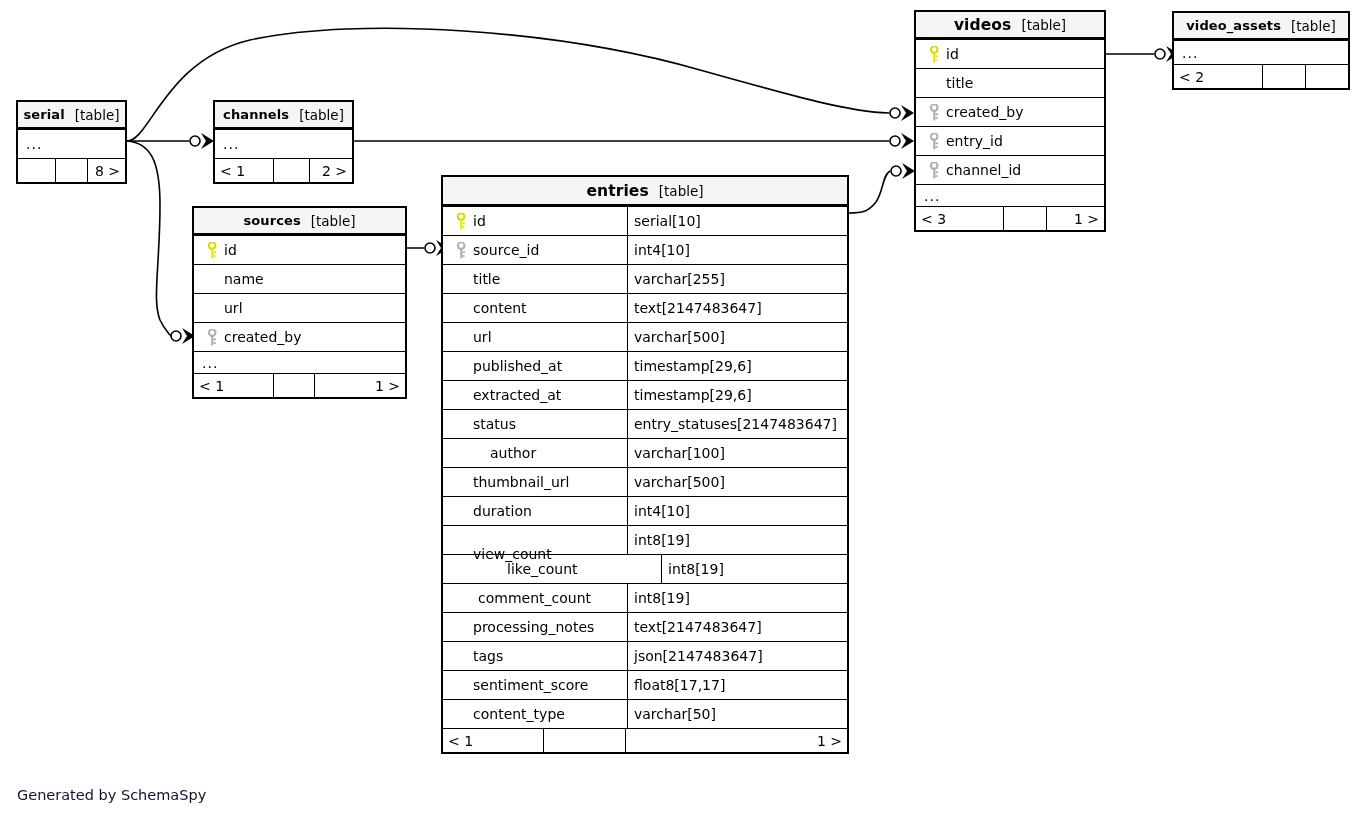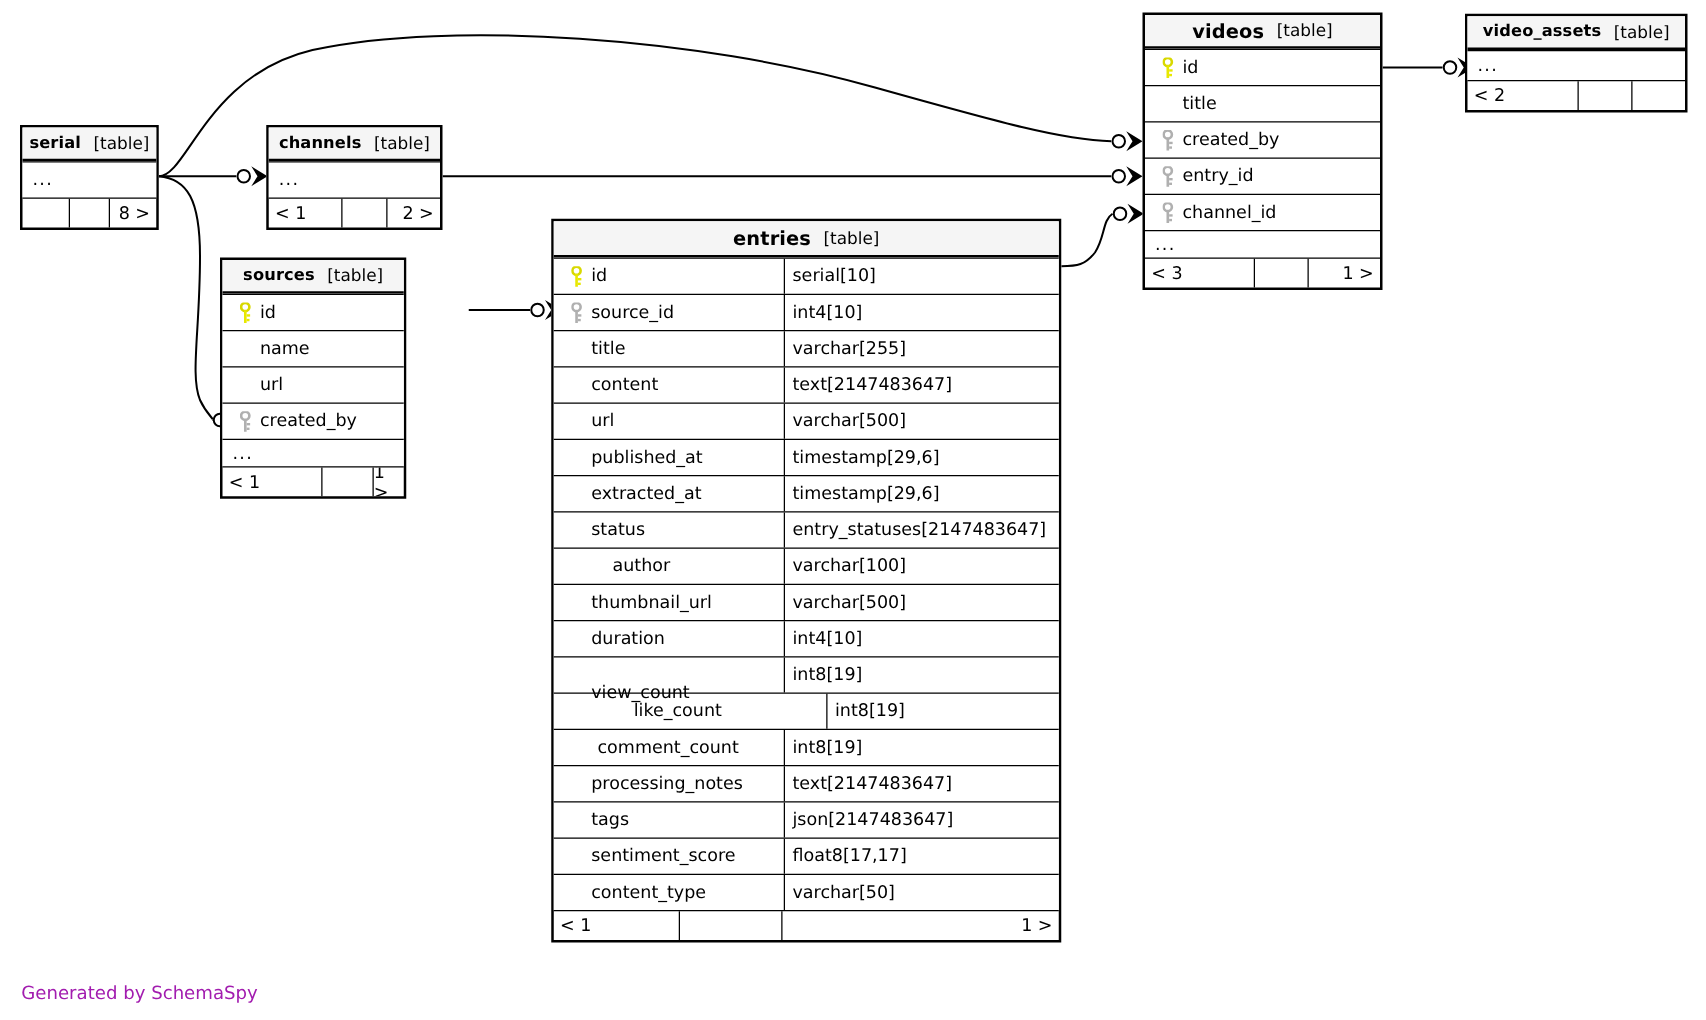--- a/index.html
+++ b/index.html
@@ -81,21 +81,21 @@
     overflow:hidden;
     border-left:1.5px solid #000000;
   }
   .foot div:first-child{border-left:none;}
   .foot .fl{justify-content:flex-start;padding-left:5px;}
   .foot .fr{justify-content:flex-end;padding-right:5px;}
 
   .caption{
     position:absolute;
     font-size:14.5px;
-    color:#a21caf;
+    color:#0f172a;
     white-space:nowrap;
   }
 </style>
 </head>
 <body>
 
 <div id="canvas">
 
   <svg id="edges" viewBox="0 0 1365 816" xmlns="http://www.w3.org/2000/svg">
     <defs>
@@ -155,21 +155,21 @@
     <div class="row">
       <span class="ellip">...</span>
     </div>
     <div class="foot">
       <div class="fl" style="width:58px;">&lt; 1</div>
       <div class="fl" style="width:36px;"></div>
       <div class="fr" style="flex:1;">2 &gt;</div>
     </div>
   </div>
 
-  <div class="tbl" style="left:176px;top:206px;width:149px;">
+  <div class="tbl" style="left:192px;top:206px;width:215px;">
     <div class="tbl-head">
       <span class="tbl-name">sources</span>
       <span class="tbl-tag">[table]</span>
     </div>
 
     <div class="row">
       <span class="cell-name" style="width:100%;">
         <span class="keyslot">
           <svg width="11" height="17" viewBox="0 0 11 17">
               <circle cx="4.2" cy="3.6" r="3.3" fill="none" stroke="#d8d800" stroke-width="2.1"></circle>

